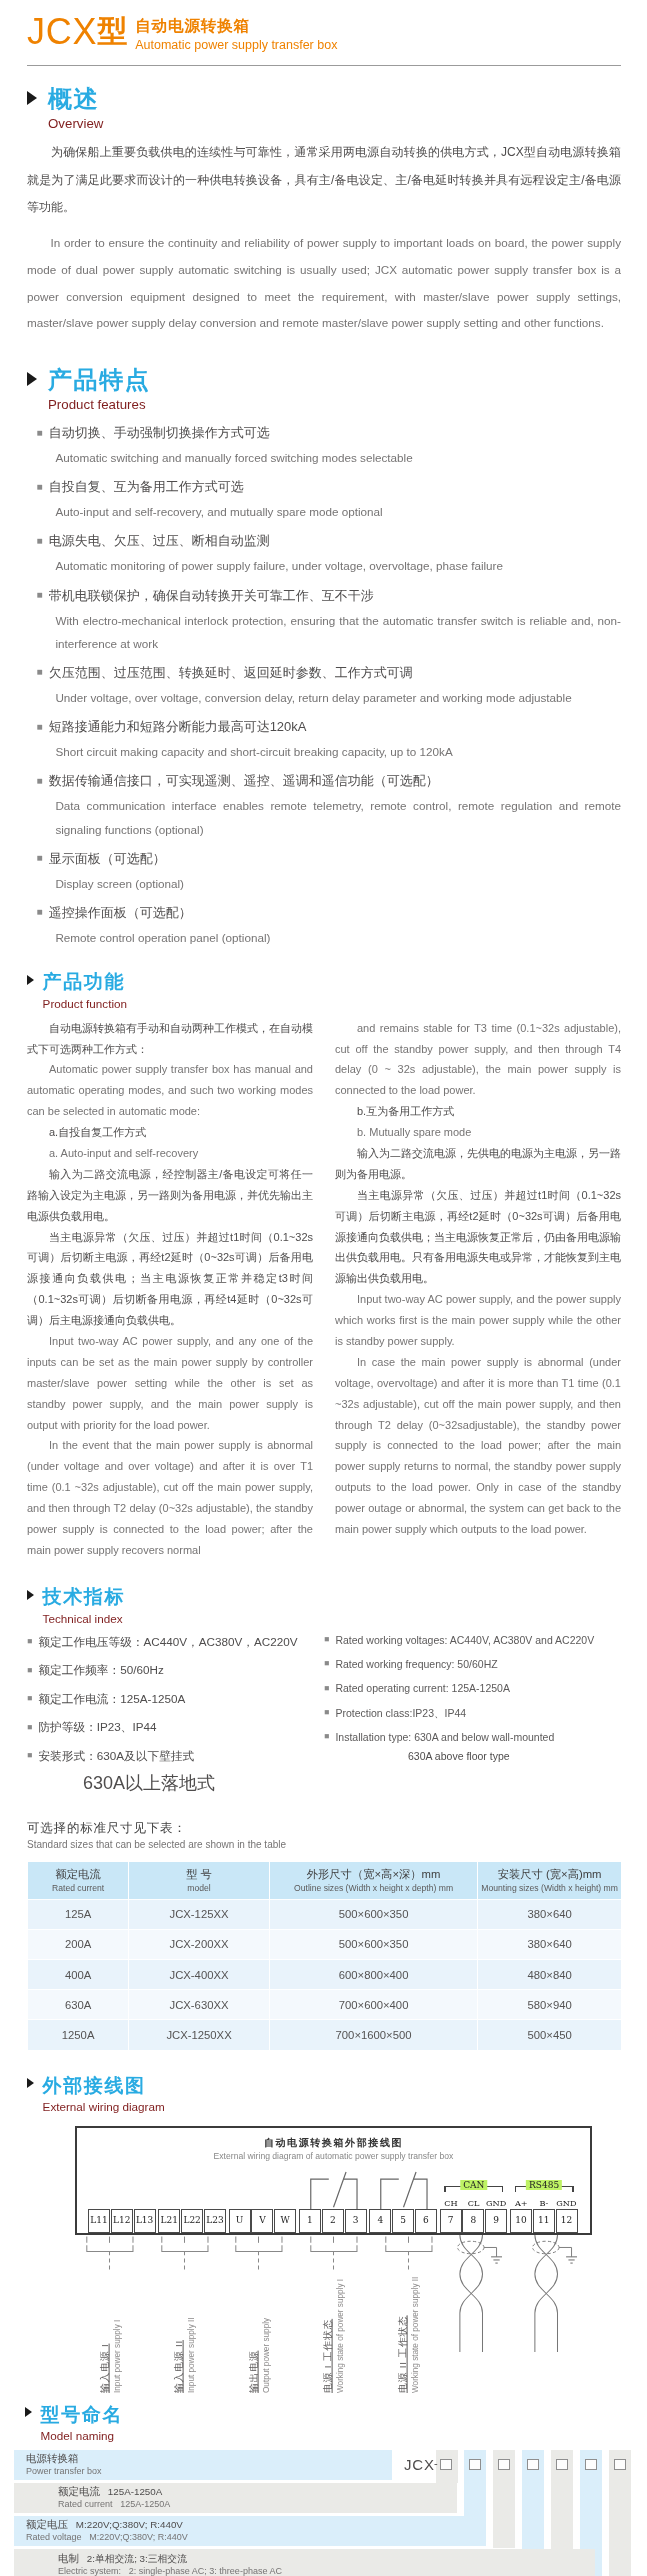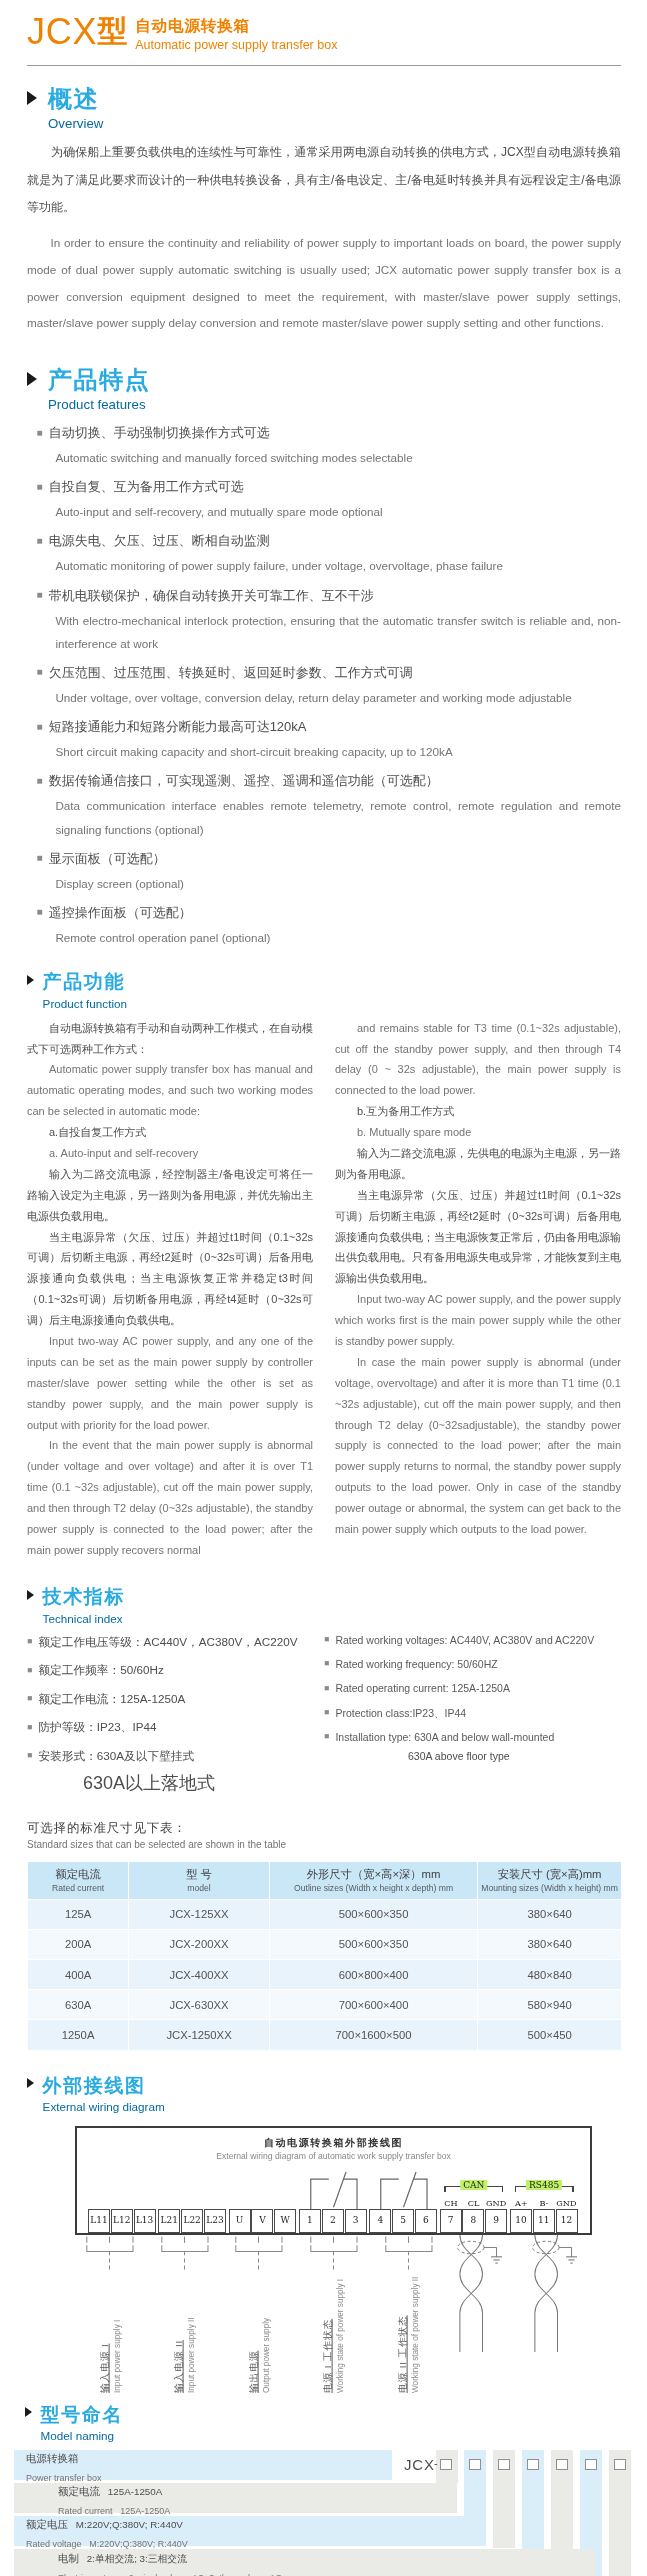--- a/index.html
+++ b/index.html
@@ -20,21 +20,21 @@
   .brand-cn { color:#ef8200; font-size:15.6px; font-weight:700; letter-spacing:0.8px; }
   .brand-en { color:#ef8200; font-size:12.5px; margin-top:1.6px; }
   .rule { border:none; border-top:0.8px solid #9b9b9b; margin:12.5px 0 0 0; }
 
   
   .sec-head { display:flex; align-items:flex-start; margin:0 0 7.8px 0; }
   .tri { width:0; height:0; border-style:solid; border-color:transparent; border-left-color:#1a1a1a; display:inline-block; }
   .sec-head.lg .tri { border-width:7px 0 7px 10px; margin:7.8px 11px 0 0; }
   .sec-head.sm .tri { border-width:5.5px 0 5.5px 7.8px; margin:5.5px 8.6px 0 0; }
   .sec-cn { color:#29abe2; font-weight:700; }
-  .sec-en { color:#0369a1; }
+  .sec-en { color:#7f1d1d; }
   .sec-head.lg .sec-cn { font-size:24px; letter-spacing:1.6px; }
   .sec-head.lg .sec-en { font-size:13.3px; margin-top:1.6px; }
   .sec-head.sm .sec-cn { font-size:19px; letter-spacing:1.6px; }
   .sec-head.sm .sec-en { font-size:11.7px; margin-top:1.6px; }
 
   section { padding:0 27px; }
 
   
   .overview { margin-top:17px; }
   .para-cn { font-size:12px; color:#4f4d4d; line-height:2.3; text-indent:2em; text-align:justify; }
@@ -105,21 +105,21 @@
 
   
   .naming { margin-top:20px; padding:0 14px; }
   .naming .sec-head { margin-left:11px; }
   .naming-diagram { position:relative; width:620px; margin-top:7.8px; }
   .nrow { position:relative; height:30px; margin-bottom:3.1px; padding:2.3px 0 0 44px; z-index:1; }
   .nrow.blue { background:#daeefa;padding-left:12px; }
   .nrow.gray { background:#eaeae7; }
   .nr-cn { font-size:9.8px; color:#4f4d4d; white-space:nowrap; }
   .nr-cn b { font-size:10.5px; font-weight:400; margin-right:7.8px; }
-  .nr-en { font-size:9px; color:#767474; white-space:nowrap; margin-top:7px; }
+  .nr-en { font-size:9px; color:#767474; white-space:nowrap; margin-top:0; }
   .nr-en b { font-weight:400; margin-right:7.8px; }
   .nstripe { position:absolute; top:0; width:22px; z-index:0; }
   .nstripe.blue { background:#daeefa; } .nstripe.gray { background:#eaeae7; }
   .nbox { position:absolute; width:11.7px; height:11.7px; border:1.2px solid #8f8f8f; background:#fdfdfd; z-index:2; }
   .ndash { position:absolute; z-index:2; font-size:11px; color:#4f4d4d; }
   .njcx { position:absolute; left:390px; top:6.2px; font-size:15px; color:#4f4d4d; letter-spacing:0.8px; z-index:2; }
 </style>
 </head>
 <body>
 
@@ -319,21 +319,21 @@
     <div class="sec-head sm">
       <span class="tri"></span>
       <div>
         <div class="sec-cn">外部接线图</div>
         <div class="sec-en">External wiring diagram</div>
       </div>
     </div>
     <div class="diagram-wrap">
       <div class="diagram-box">
         <div class="dg-title-cn">自动电源转换箱外部接线图</div>
-        <div class="dg-title-en">External wiring diagram of automatic work supply transfer box</div>
+        <div class="dg-title-en">External wiring diagram of automatic power supply transfer box</div>
         <div class="groups-row">
             <div class="tgroup">
               <div class="deco-zone"></div>
               <div class="term-row">
                 <span class="term">L11</span>
                 <span class="term">L12</span>
                 <span class="term">L13</span>
               </div>
             </div>
             <div class="tgroup">

